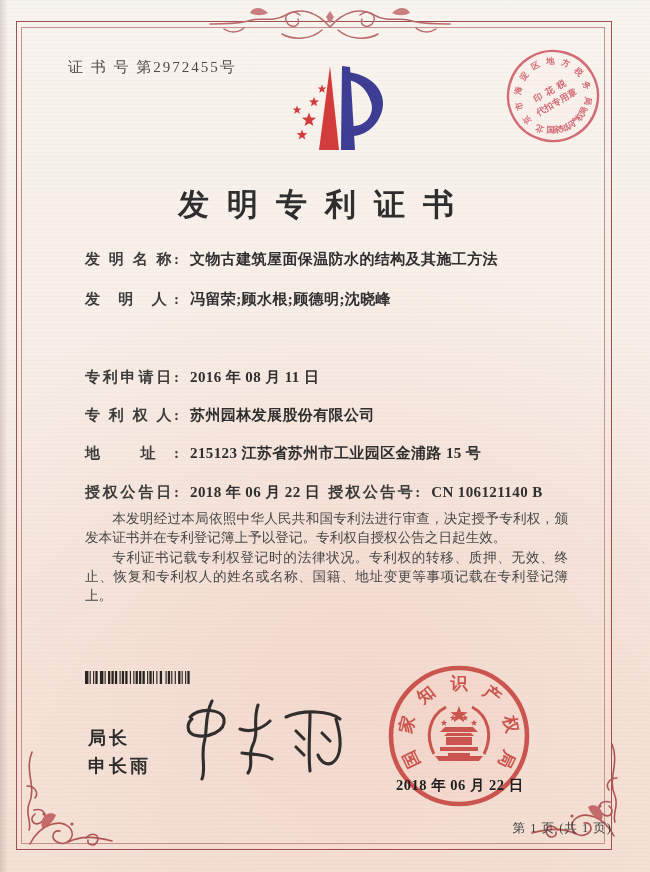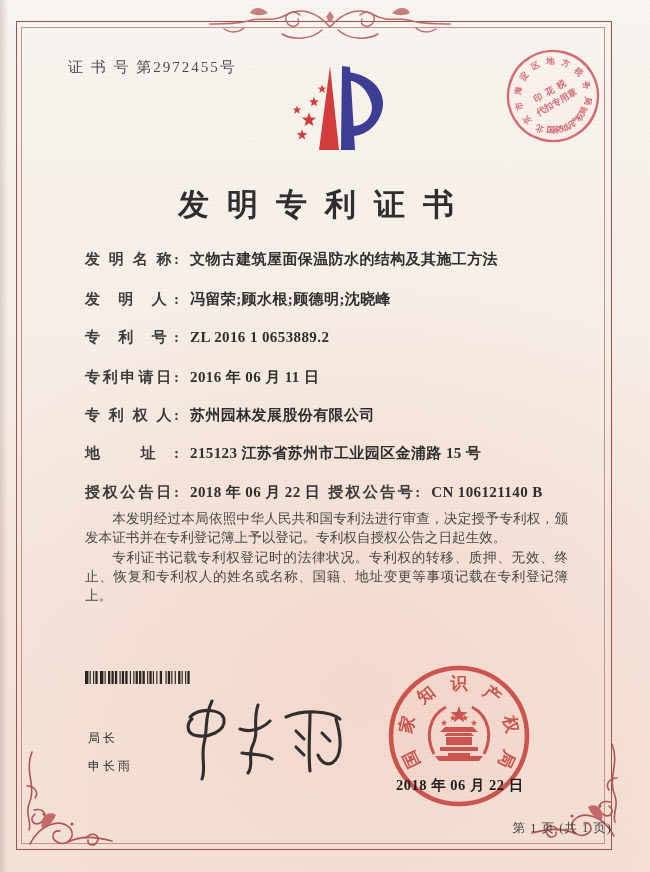--- a/index.html
+++ b/index.html
@@ -27,22 +27,22 @@
   .field-row{position:absolute;left:0;white-space:nowrap;font-size:15px;color:#333;}
   .field-label{display:inline-block;width:94px;text-align:justify;text-align-last:justify;
       font-weight:700;color:#3c3c3c;}
   .field-value{margin-left:11px;letter-spacing:.4px;font-weight:600;color:#2f2f2f;}
   .field-label2{display:inline-block;width:92px;margin-left:8px;text-align:justify;
       text-align-last:justify;font-weight:600;color:#3c3c3c;}
   .body-text{position:absolute;left:85px;top:509px;width:483px;z-index:3;
       font-size:13.6px;line-height:19.3px;color:#474747;text-align:justify;}
   .body-text p{margin:0;text-indent:2em;}
   .barcode{position:absolute;left:85px;top:671px;width:166px;height:13px;z-index:3;}
-  .officer{position:absolute;left:88px;top:724px;z-index:3;font-size:12px;
-      letter-spacing:3px;color:#2d2d2d;line-height:28px;font-weight:400;}
+  .officer{position:absolute;left:88px;top:724px;z-index:3;font-size:18px;
+      letter-spacing:3px;color:#2d2d2d;line-height:28px;font-weight:700;}
   .signature{position:absolute;left:182px;top:695px;z-index:4;}
   .seal{position:absolute;left:386px;top:663px;z-index:2;opacity:.88;}
   .seal-date{position:absolute;left:396px;top:776px;width:140px;z-index:4;
       font-size:14.5px;font-weight:700;color:#1e1e1e;letter-spacing:.5px;white-space:nowrap;}
   .tax-stamp{position:absolute;left:498px;top:41px;z-index:2;opacity:.92;}
   .footer{position:absolute;left:20px;top:820px;width:592px;text-align:right;
       font-size:12.5px;color:#3f3f3f;letter-spacing:1px;z-index:3;}
   .ornament-top{position:absolute;left:208px;top:3px;z-index:3;}
   .ornament-bl{position:absolute;left:20px;top:750px;z-index:3;}
   .ornament-br{position:absolute;left:528px;top:742px;z-index:3;transform:scale(-1,1);}
@@ -145,22 +145,21 @@
       <text y="-3" text-anchor="middle" font-size="9" font-weight="700" letter-spacing="1">印 花 税</text>
       <text y="10" text-anchor="middle" font-size="9" font-weight="700">代扣专用章</text>
     </g>
   </svg>
 
   <div class="title">发明专利证书</div>
 
   <div class="fields" id="fields">
       <div class="field-row" style="top: 0px;"><span class="field-label">发 明 名 称:</span><span class="field-value">文物古建筑屋面保温防水的结构及其施工方法</span></div>
       <div class="field-row" style="top: 40px;"><span class="field-label">发 明 人:</span><span class="field-value">冯留荣;顾水根;顾德明;沈晓峰</span></div>
-      <div class="field-row" style="top: 78px;"><span class="field-label">专 利 号:</span><span class="field-value">ZL 2016 1 0653889.2</span></div>
-      <div class="field-row" style="top: 118px;"><span class="field-label">专利申请日:</span><span class="field-value">2016 年 06 月 11 日</span></div>
+      <div class="field-row" style="top: 118px;"><span class="field-label">专利申请日:</span><span class="field-value">2016 年 08 月 11 日</span></div>
       <div class="field-row" style="top: 156px;"><span class="field-label">专 利 权 人:</span><span class="field-value">苏州园林发展股份有限公司</span></div>
       <div class="field-row" style="top: 194px;"><span class="field-label">地 址:</span><span class="field-value">215123 江苏省苏州市工业园区金浦路 15 号</span></div>
       <div class="field-row" style="top: 233px;"><span class="field-label">授权公告日:</span><span class="field-value">2018 年 06 月 22 日</span><span class="field-label2">授权公告号:</span><span class="field-value">CN 106121140 B</span></div>
     </div>
 
   <div class="body-text">
     <p>本发明经过本局依照中华人民共和国专利法进行审查，决定授予专利权，颁发本证书并在专利登记簿上予以登记。专利权自授权公告之日起生效。</p>
     <p>专利证书记载专利权登记时的法律状况。专利权的转移、质押、无效、终止、恢复和专利权人的姓名或名称、国籍、地址变更等事项记载在专利登记簿上。</p>
   </div>
 

